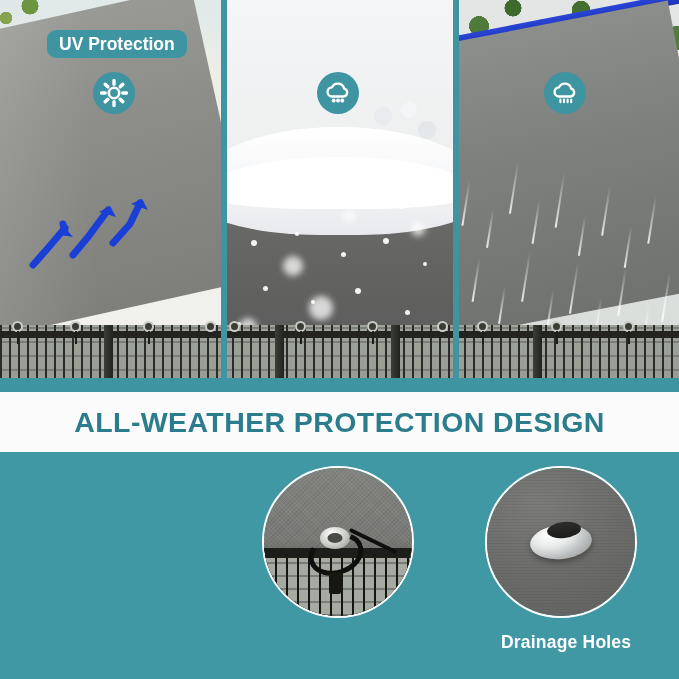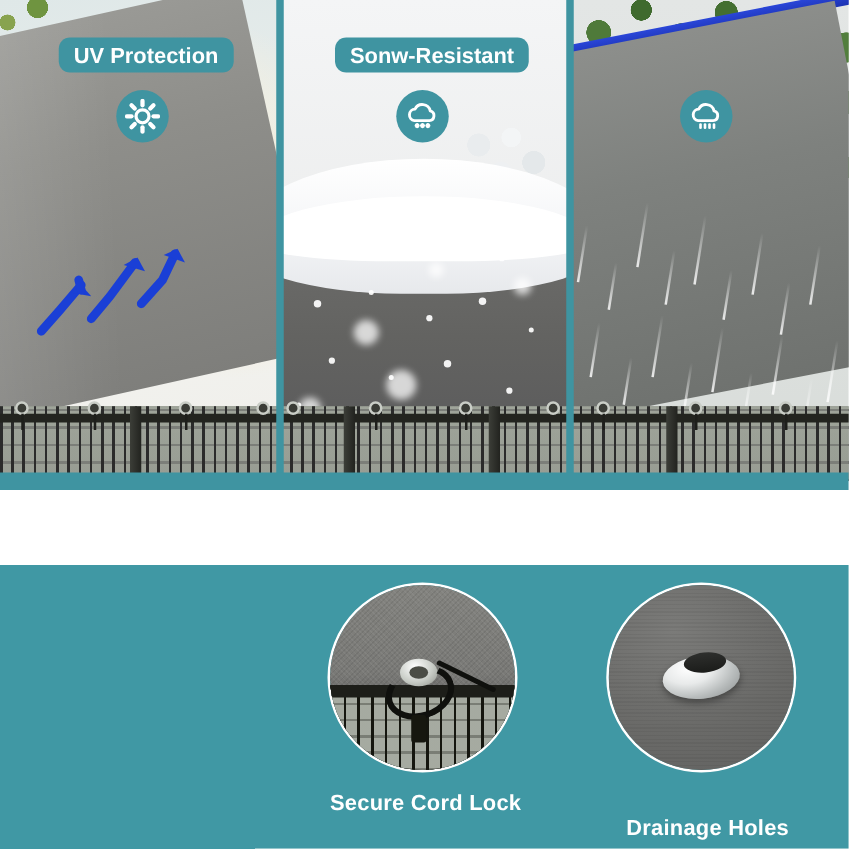--- a/index.html
+++ b/index.html
@@ -337,21 +337,21 @@
   }
 
   .feature-label{
     position:absolute; top:180px; width:100%;
     text-align:center; color:#ffffff;
     font-size:17.5px; font-weight:bold;
     letter-spacing:.2px;
   }
   .feature.f1 .feature-label{ text-align:left; padding-left:30px; }
   .feature.f2 .feature-label{ text-align:left; padding-left:38px; }
-  .feature.f3 .feature-label{ text-align:left; padding-left:48px;margin-top:20px; }
+  .feature.f3 .feature-label{ text-align:left; padding-left:48px; }
 </style>
 </head>
 <body>
 
 <div id="page">
 
   <div class="panels">
 
     <div class="panel uv">
       <div class="uv-sky"></div>
@@ -473,21 +473,20 @@
         <div class="hook" style="left:173px"></div>
       </div>
     </div>
   </div>
 
   <div class="divider d1"></div>
   <div class="divider d2"></div>
   <div class="teal-bar"></div>
 
   <div class="badge b1">UV Protection</div>
-  <div class="badge b2">Sonw-Resistant</div>
 
   <div class="wicon i1">
     <svg width="28" height="28" viewBox="0 0 28 28" fill="#ffffff">
       <circle cx="14" cy="14" r="5.2" fill="none" stroke="#ffffff" stroke-width="2.6"></circle>
       <g stroke="#ffffff" stroke-width="3.4" stroke-linecap="round">
         <path d="M14 1.6v3.6"></path>
           <path d="M14 22.8v3.6"></path>
         <path d="M1.6 14h3.6"></path>
           <path d="M22.8 14h3.6"></path>
         <path d="M5.2 5.2l2.6 2.6"></path>
@@ -514,37 +513,39 @@
       <path d="M8.5 17.5a4.6 4.6 0 0 1 .5-9.15 6.5 6.5 0 0 1 12.2 1.3 4 4 0 0 1-.7 7.85z" fill="none" stroke="#ffffff" stroke-width="2.3" stroke-linejoin="round"></path>
       <g stroke="#ffffff" stroke-width="2.1" stroke-linecap="round">
         <path d="M10.4 20.6v2.6"></path>
         <path d="M14 20.6v2.6"></path>
         <path d="M17.6 20.6v2.6"></path>
         <path d="M21.2 20.6v2.6"></path>
       </g>
     </svg>
   </div>
 
+  <div class="headline-band">
+    <div class="headline">ALL-WEATHER PROTECTION DESIGN</div>
+  </div>
 
   <div class="bottom">
 
 
     <div class="feature f2">
       <div class="circle">
         <div class="img-cord"></div>
         <div class="cord-mesh"></div>
         <div class="cord-bar"></div>
         <div class="cord-grommet">
           <div class="cord-grommet-hole"></div>
         </div>
         <div class="cord-loop"></div>
         <div class="cord-tail"></div>
         <div class="cord-clip"></div>
       </div>
-      <div class="feature-label">Secure Cord Lock</div>
     </div>
 
     <div class="feature f3">
       <div class="circle">
         <div class="img-drain"></div>
         <div class="drain-ring"></div>
         <div class="drain-hole"></div>
       </div>
       <div class="feature-label">Drainage Holes</div>
     </div>

